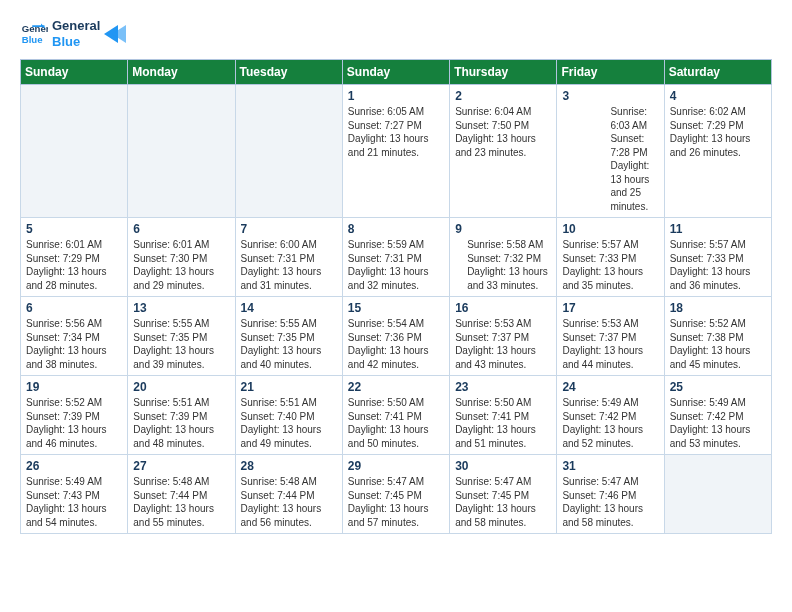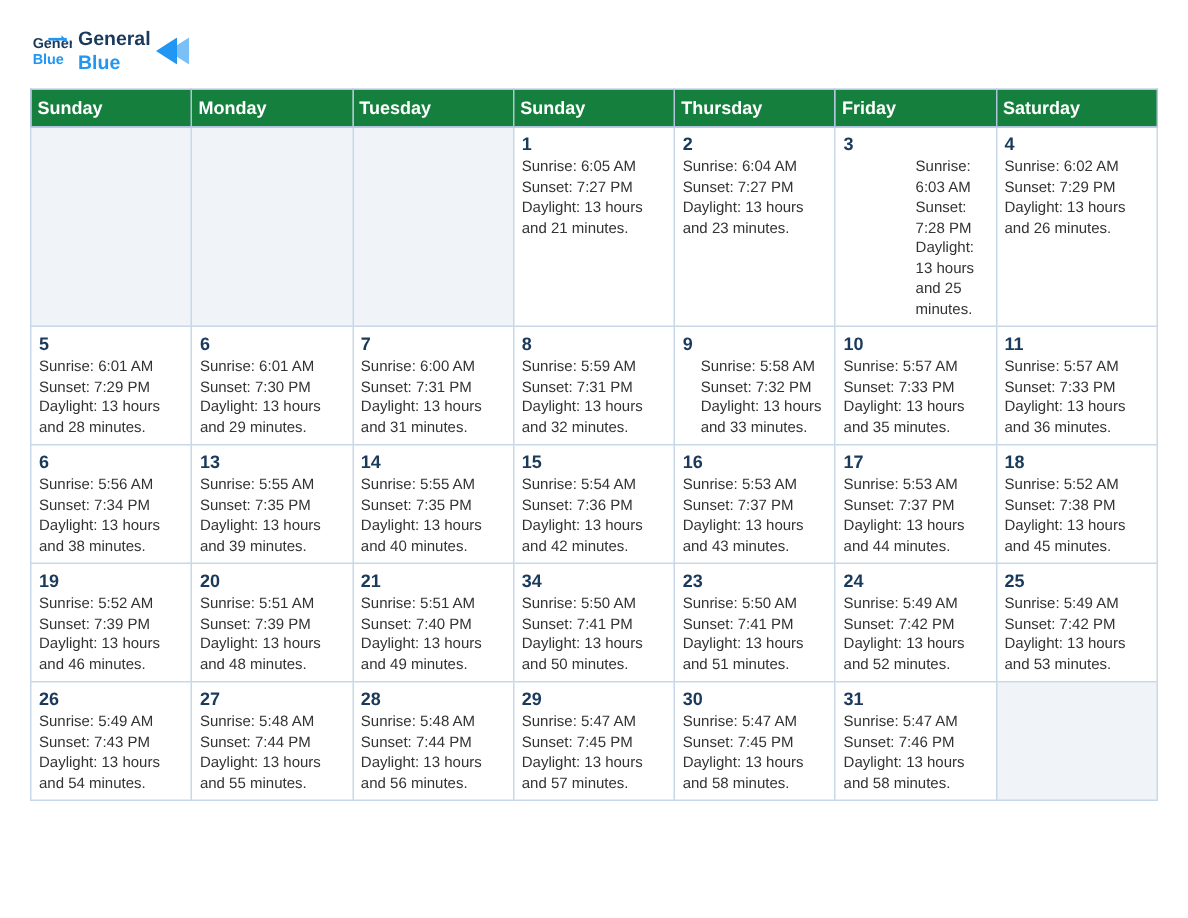--- a/index.html
+++ b/index.html
@@ -135,21 +135,21 @@
           <td>
             <span class="day-number">1</span>
             <div class="cell-text" style="white-space: pre-line;">Sunrise: 6:05 AM
 Sunset: 7:27 PM
 Daylight: 13 hours
 and 21 minutes.</div>
           </td>
           <td>
             <span class="day-number">2</span>
             <div class="cell-text" style="white-space: pre-line;">Sunrise: 6:04 AM
-Sunset: 7:27 PM
+Sunset: 7:50 PM
 Daylight: 13 hours
 and 23 minutes.</div>
           </td>
           <td>
             <span class="day-number">3</span>
             <div class="cell-text" style="white-space: pre-line; margin-left: 48px;">Sunrise: 6:03 AM
 Sunset: 7:28 PM
 Daylight: 13 hours
 and 25 minutes.</div>
           </td>
@@ -279,21 +279,21 @@
 and 48 minutes.</div>
           </td>
           <td>
             <span class="day-number">21</span>
             <div class="cell-text" style="white-space: pre-line;">Sunrise: 5:51 AM
 Sunset: 7:40 PM
 Daylight: 13 hours
 and 49 minutes.</div>
           </td>
           <td>
-            <span class="day-number">34</span>
+            <span class="day-number">22</span>
             <div class="cell-text" style="white-space: pre-line;">Sunrise: 5:50 AM
 Sunset: 7:41 PM
 Daylight: 13 hours
 and 50 minutes.</div>
           </td>
           <td>
             <span class="day-number">23</span>
             <div class="cell-text" style="white-space: pre-line;">Sunrise: 5:50 AM
 Sunset: 7:41 PM
 Daylight: 13 hours

